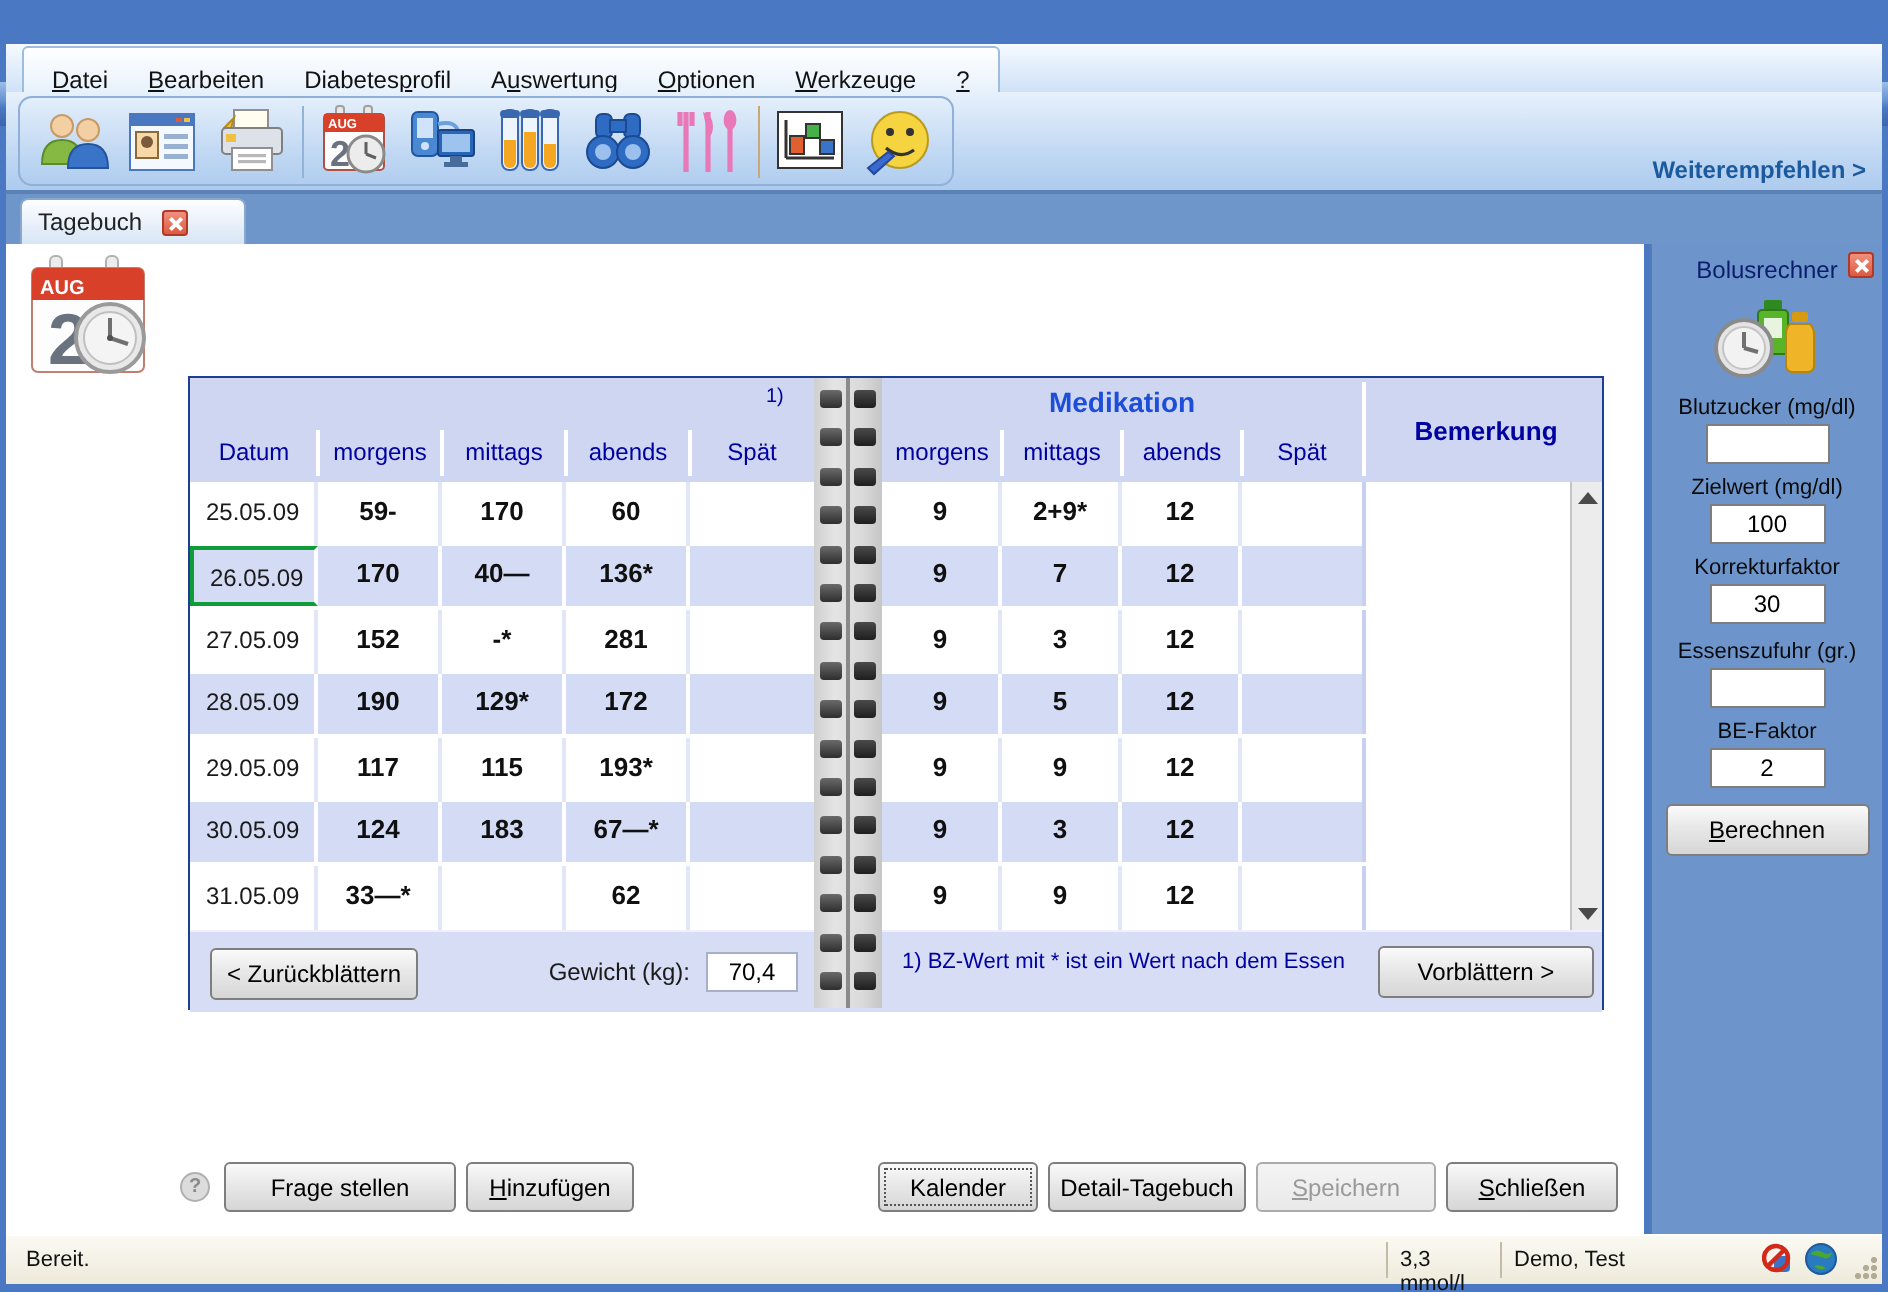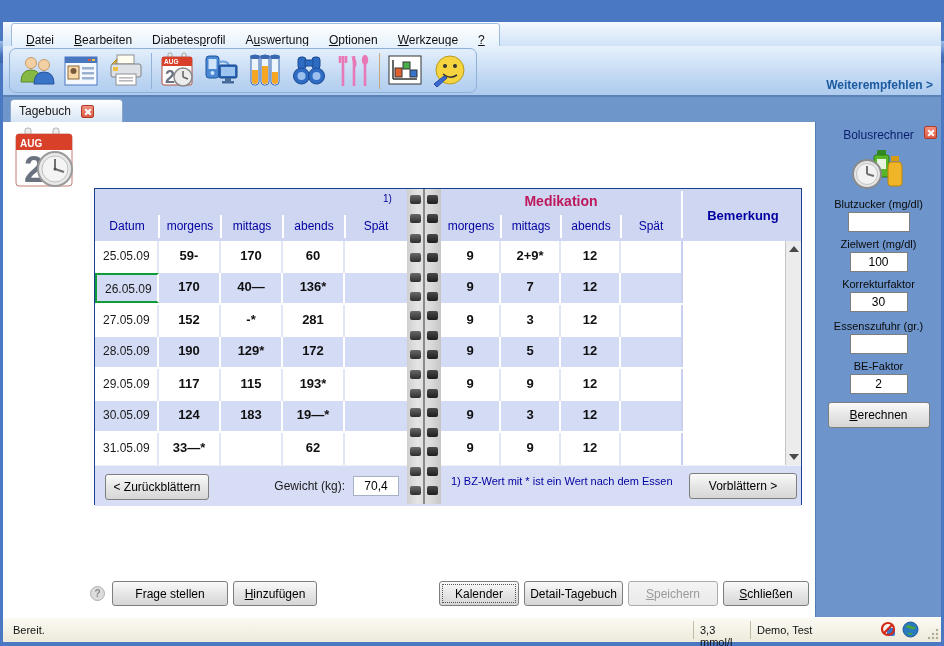--- a/index.html
+++ b/index.html
@@ -47,33 +47,33 @@
     background:linear-gradient(#fdfeff,#d7e5f5); border:1px solid #8aa8cc; border-bottom:none;
     border-radius:4px 4px 0 0; display:flex; align-items:center; padding:0 8px; gap:10px;
     font-size:12px; color:#222; cursor:pointer; }
   .closebox { width:13px; height:13px; background:linear-gradient(#f0907e,#dd5a42); border:1px solid #b03a26;
     border-radius:2px; position:relative; cursor:pointer; flex:none; }
   .closebox .xa,.closebox .xb { position:absolute; left:5px; top:2px; width:2px; height:8px; background:#fff; }
   .closebox .xa { transform:rotate(45deg); } .closebox .xb { transform:rotate(-45deg); }
 
   
   .content { position:absolute; top:122px; left:3px; width:819px; height:495px; background:#ffffff; }
-  .sidebar { position:absolute; top:122px; right:3px; width:126px; height:495px; background:#6d95cb; border-left:1px solid #517cb4; }
+  .sidebar { position:absolute; top:122px; right:3px; width:116px; height:495px; background:#6d95cb; border-left:1px solid #517cb4; }
 
   .bigcal { position:absolute; left:9px; top:4px; width:66px; height:66px; }
 
   
   .diary { position:absolute; left:91px; top:66px; width:708px; height:317px;
     border:1px solid #1c3f8f; background:#fff; }
   .thead { position:relative; height:52px; background:#cfd6f1; }
   .bz-title { position:absolute; left:64px; top:4px; width:248px; text-align:center;
     font-size:14px; font-weight:bold; color:#0000a0; }
   .fn-ref { position:absolute; left:288px; top:4px; font-size:10px; color:#0000a0; }
   .med-title { position:absolute; left:346px; top:4px; width:240px; text-align:center;
-    font-size:14px; font-weight:bold; color:#be185d; }
+    font-size:14px; font-weight:bold; color:#1d4ed8; }
   .bem-title { position:absolute; left:588px; top:0; width:120px; height:52px; display:flex;
     align-items:center; justify-content:center; font-size:13px; font-weight:bold; color:#0000a0; }
   .col-label { position:absolute; top:28px; height:18px; line-height:18px; text-align:center;
     font-size:12px; color:#0000a0; }
   .vsep { position:absolute; top:26px; bottom:3px; width:2px; background:#ffffff; }
   .vsep.full { top:2px; }
 
   .trow { display:grid; grid-template-columns:64px 62px 62px 62px 62px 34px 60px 60px 60px 60px 106px;
     height:32px; background:#ffffff; }
   .trow.alt { background:#d4dbf4; border-bottom:2px solid #fff; height:32px; }
@@ -414,21 +414,21 @@
     <div class="cell c-med1">9</div>
     <div class="cell c-med2">12</div>
     <div class="cell c-med3 c-sp"></div>
     <div class="cell c-bem"></div>
   </div>
 
   <div class="trow alt">
     <div class="cell c-date">30.05.09</div>
     <div class="cell c-bz0">124</div>
     <div class="cell c-bz1">183</div>
-    <div class="cell c-bz2">19—*</div>
+    <div class="cell c-bz2">67—*</div>
     <div class="cell c-bz3 c-sp"></div>
     <div class="cell c-spiral"></div>
     <div class="cell c-med0">9</div>
     <div class="cell c-med1">3</div>
     <div class="cell c-med2">12</div>
     <div class="cell c-med3 c-sp"></div>
     <div class="cell c-bem"></div>
   </div>
 
   <div class="trow">

